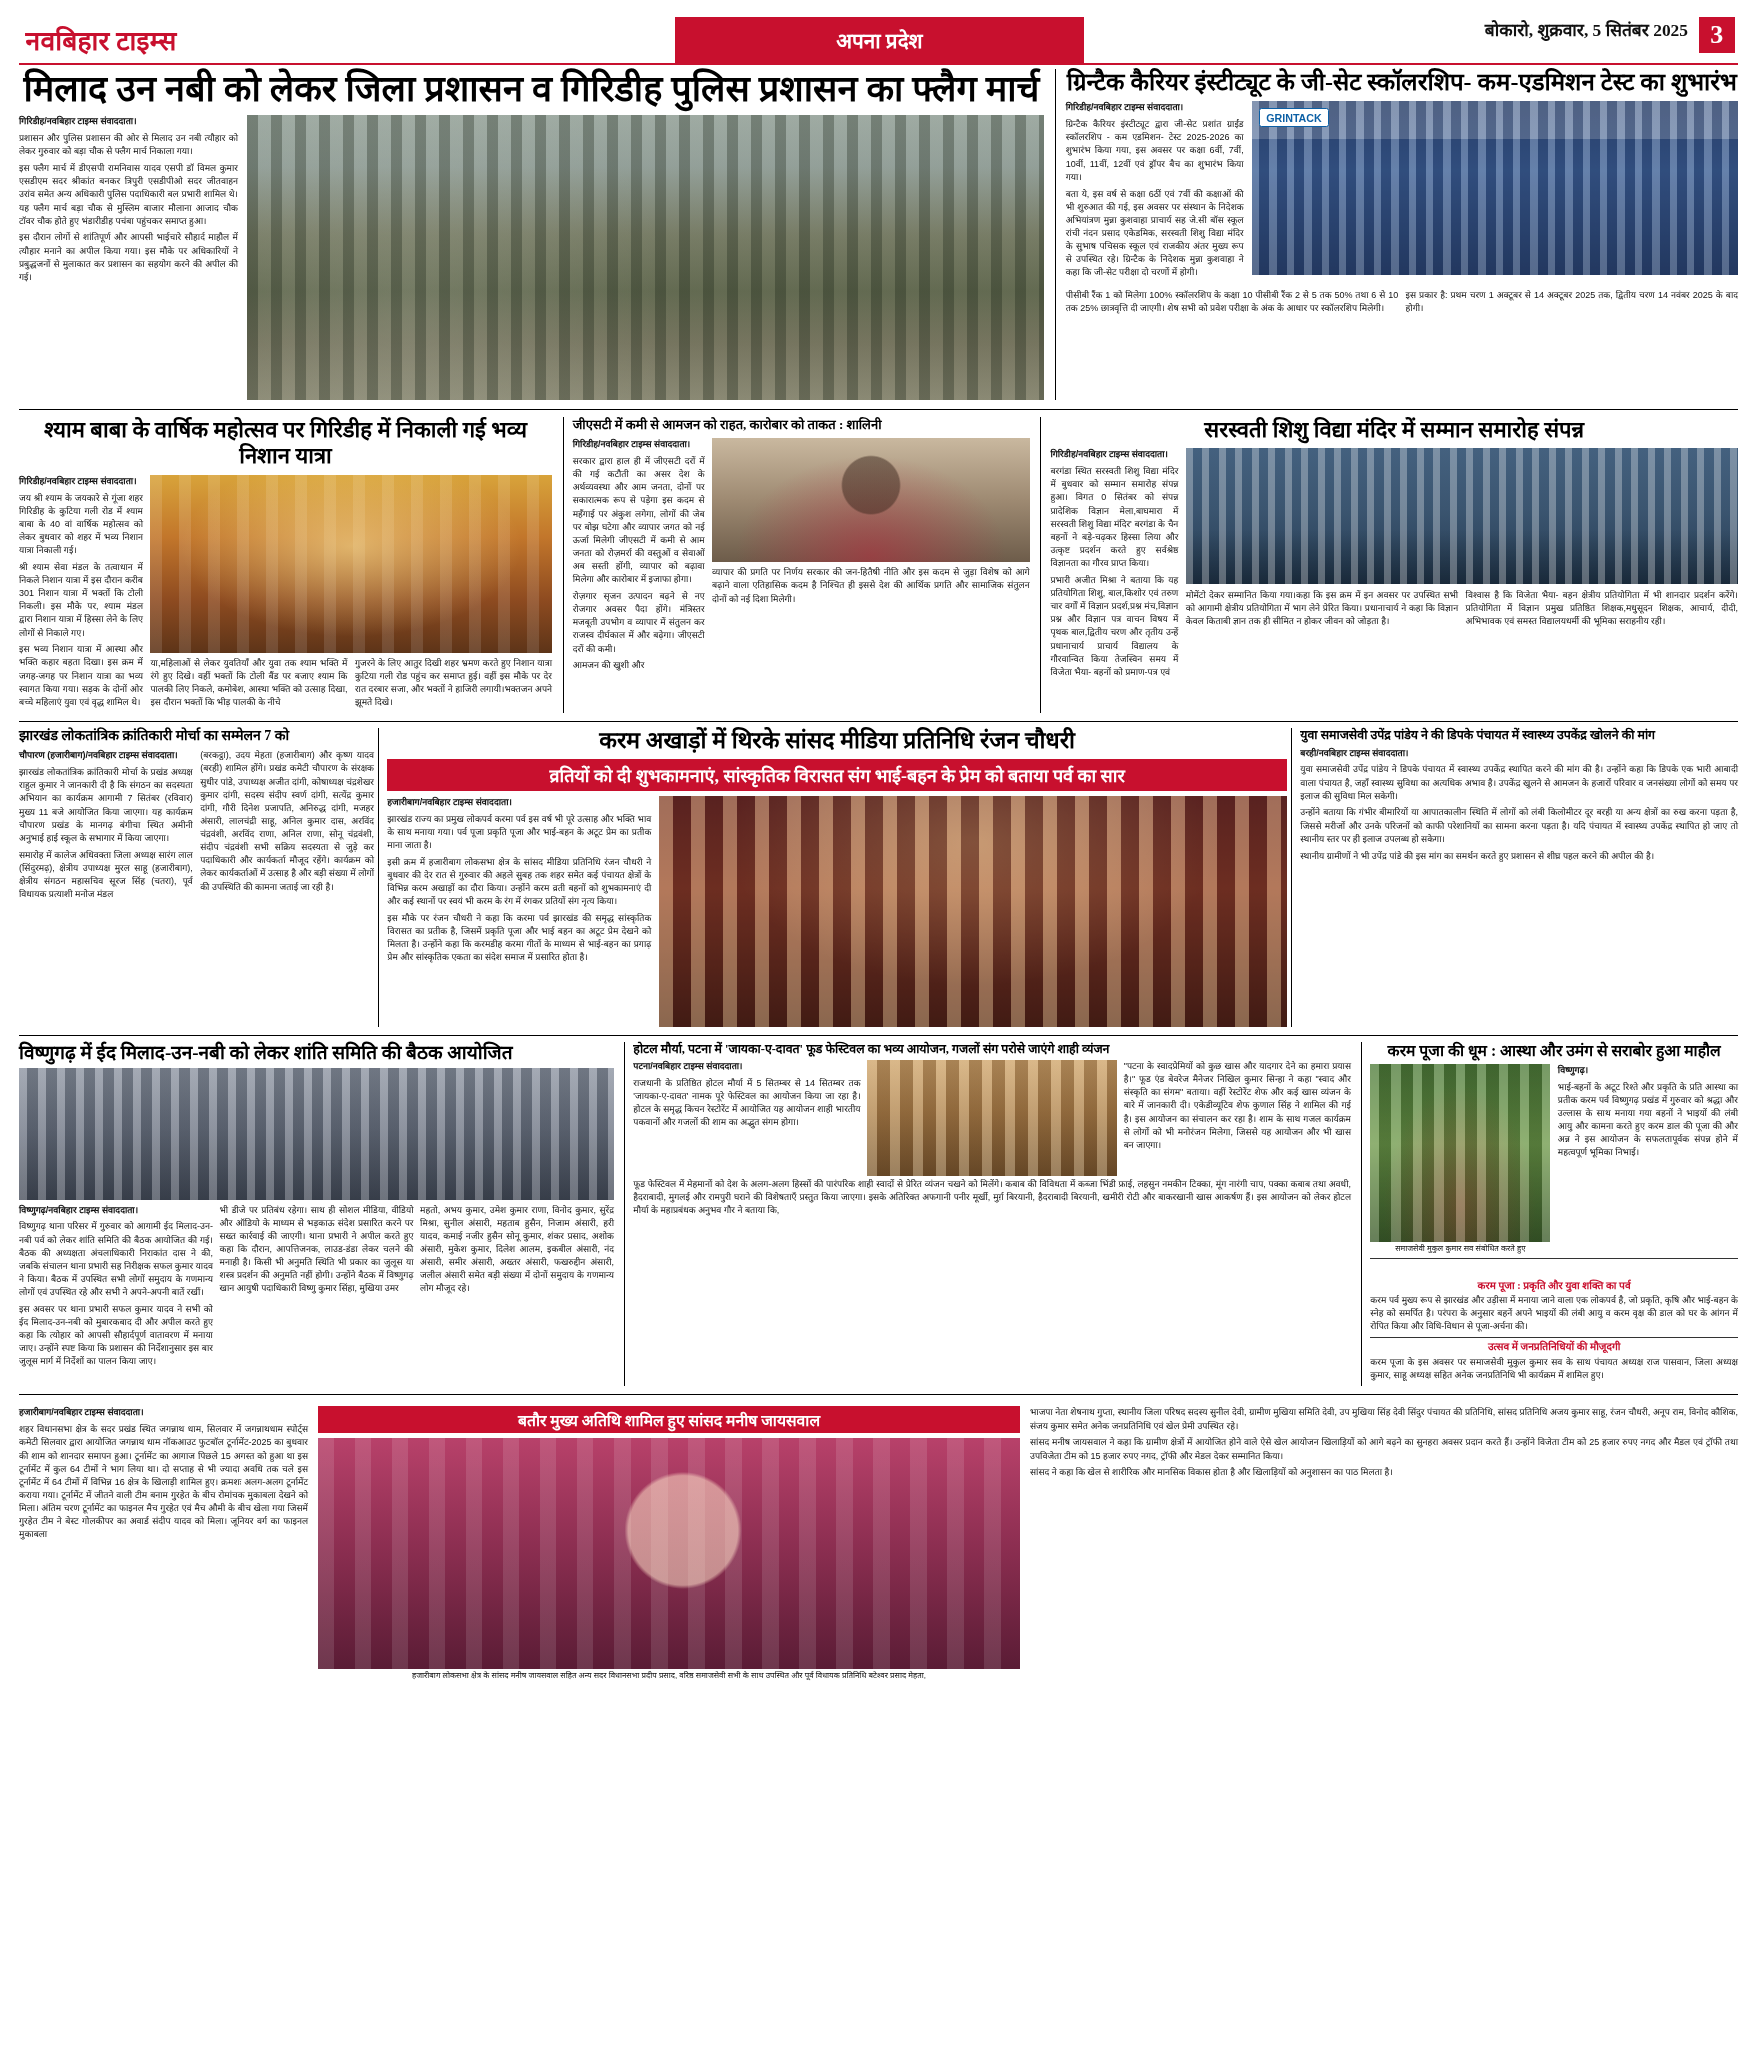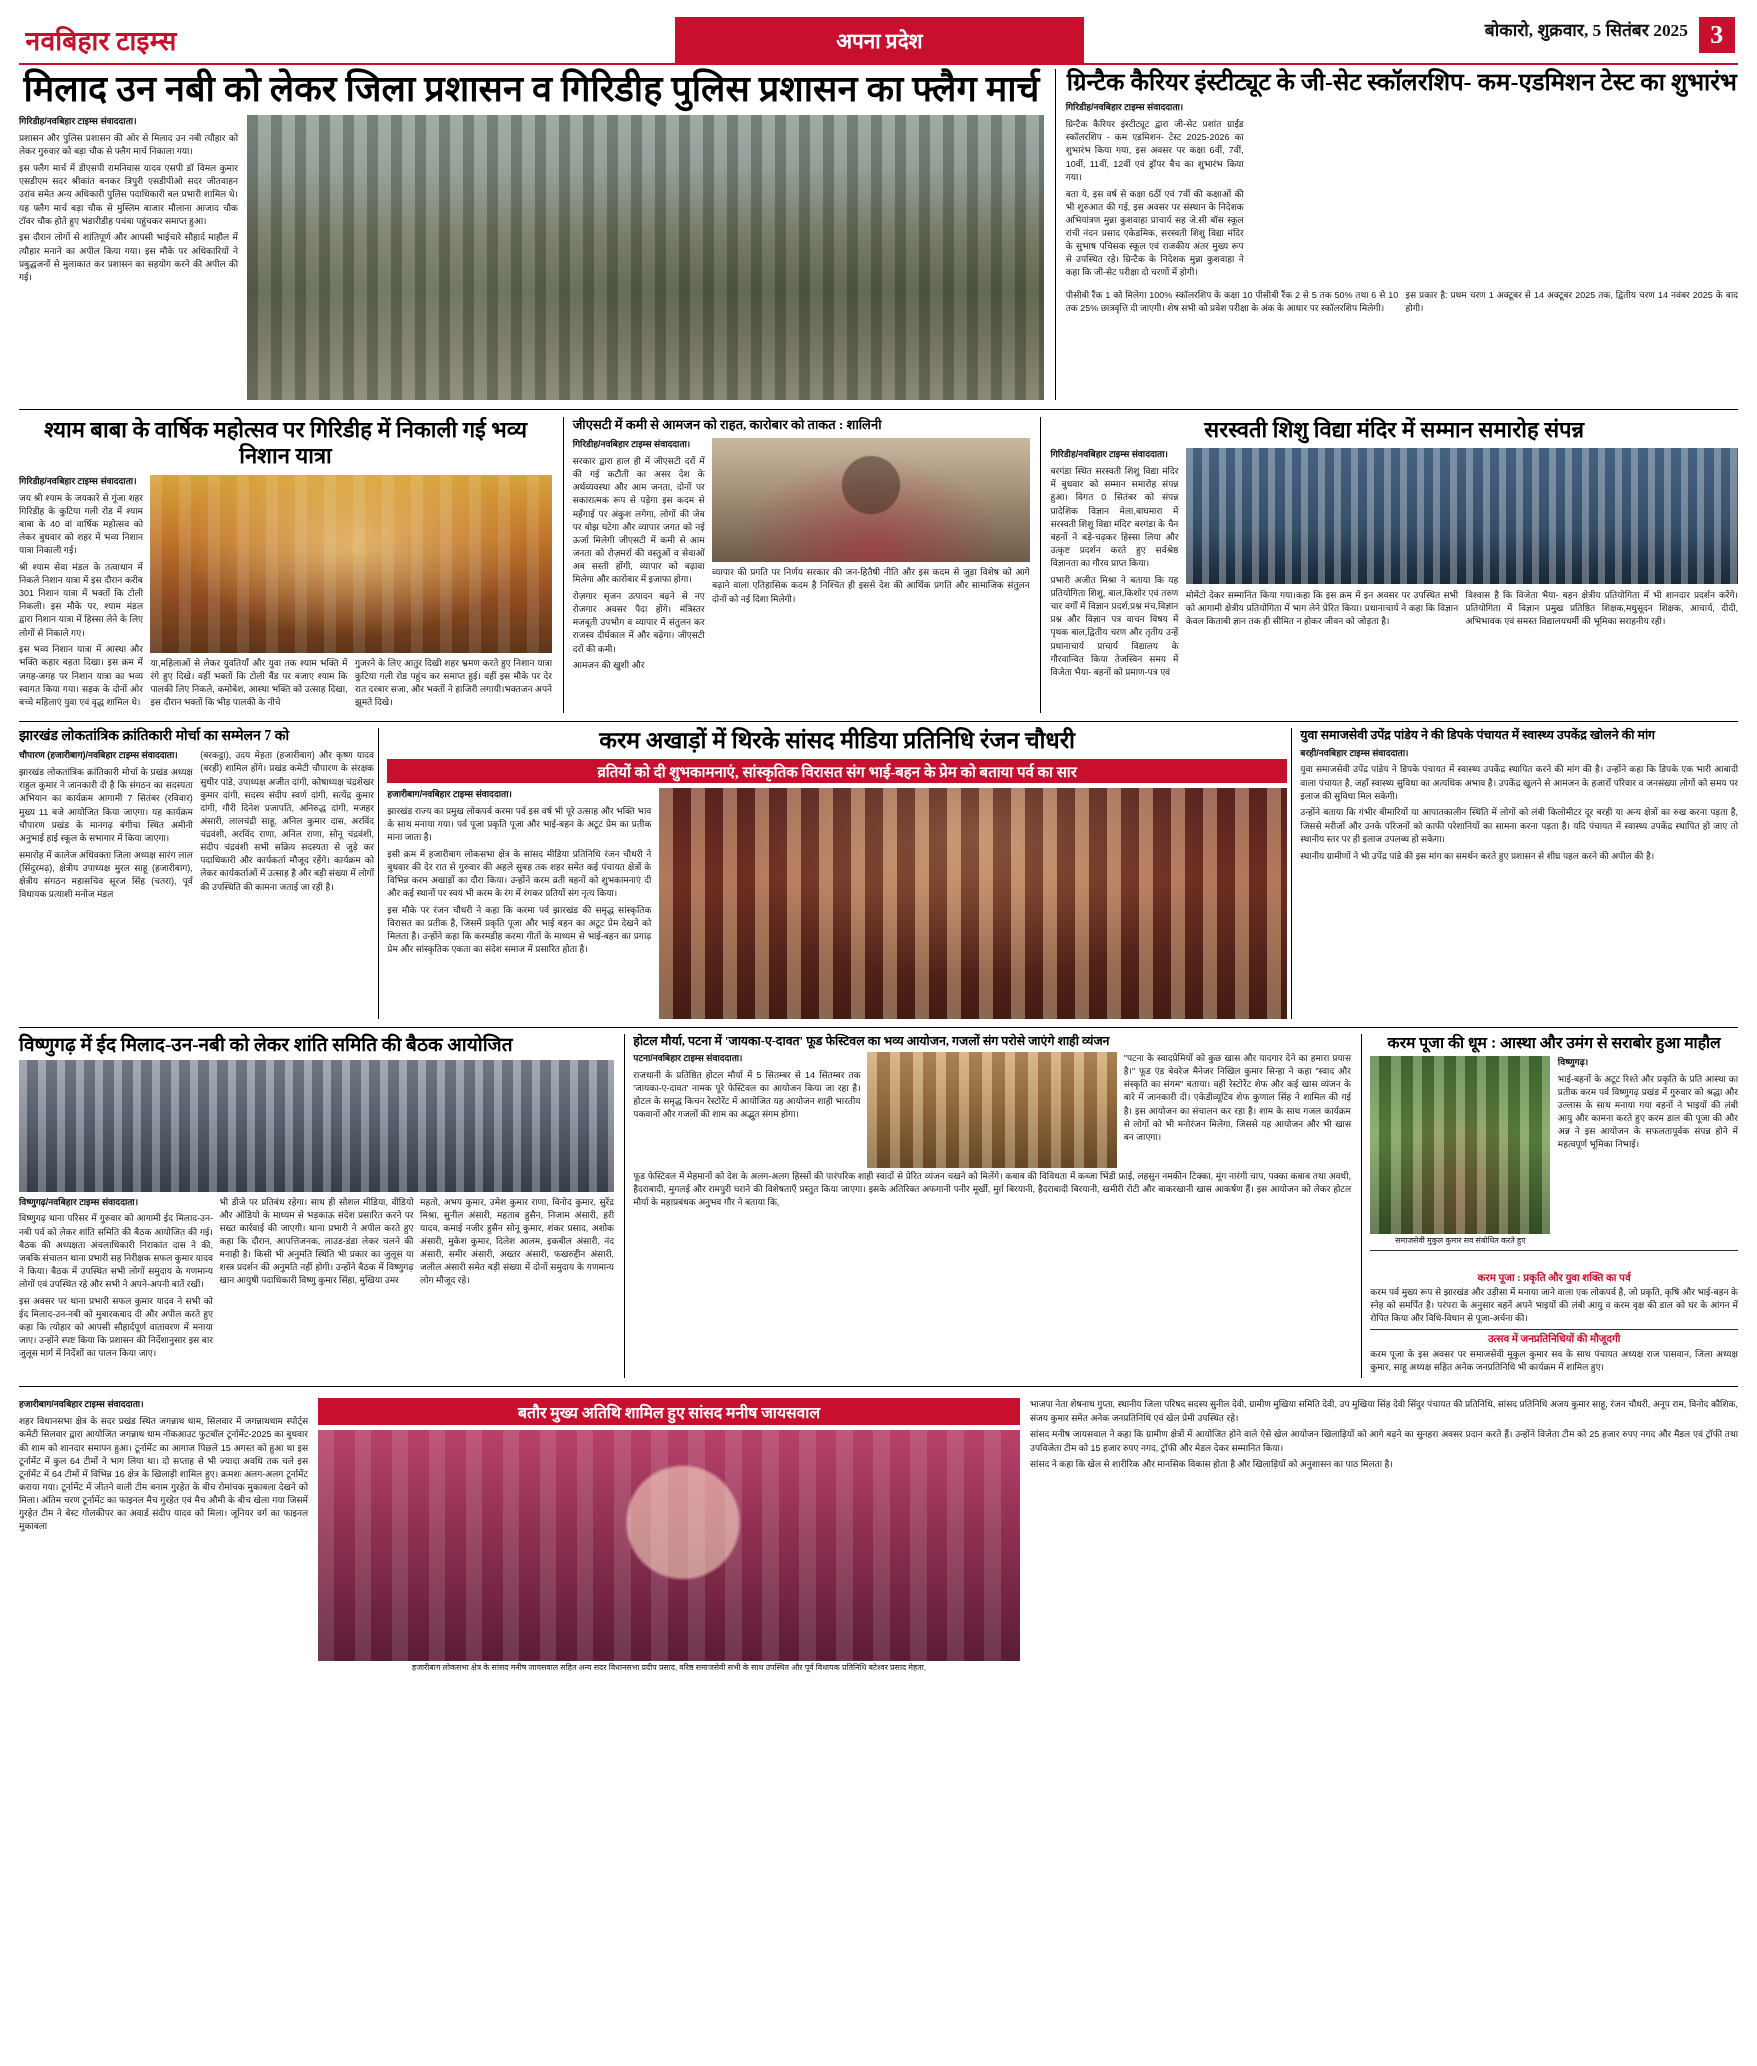--- a/index.html
+++ b/index.html
@@ -238,20 +238,26 @@
     </div>
 
     <div class="top-right">
       <div class="hl tr-hl">ग्रिन्टैक कैरियर इंस्टीट्यूट के जी-सेट स्कॉलरशिप- कम-एडमिशन टेस्ट का शुभारंभ</div>
       <div class="tr-body">
         <div class="tr-c1">
           <p class="body"><span class="byline">गिरिडीह/नवबिहार टाइम्स संवाददाता।</span></p>
           <p class="body">ग्रिन्टैक कैरियर इंस्टीट्यूट द्वारा जी-सेट प्रशांत ग्राईंड स्कॉलरशिप - कम एडमिशन- टेस्ट 2025-2026 का शुभारंभ किया गया, इस अवसर पर कक्षा 6वीं, 7वीं, 10वीं, 11वीं, 12वीं एवं ड्रॉपर बैच का शुभारंभ किया गया।</p>
           <p class="body">बता ये, इस वर्ष से कक्षा 6ठीं एवं 7वीं की कक्षाओं की भी शुरुआत की गई, इस अवसर पर संस्थान के निदेशक अभियांत्रण मुन्ना कुशवाहा प्राचार्य सह जे.सी बॉस स्कूल रांची नंदन प्रसाद एकेडमिक, सरस्वती शिशु विद्या मंदिर के सुभाष पचिसक स्कूल एवं राजकीय अंतर मुख्य रूप से उपस्थित रहे। ग्रिन्टैक के निदेशक मुन्ना कुशवाहा ने कहा कि जी-सेट परीक्षा दो चरणों में होगी।</p>
         </div>
+        <div class="tr-c2">
+          <div class="tr-photo photo">
+            <div class="ph ph-group"></div>
+            <div class="grint-badge">GRINTACK</div>
+          </div>
+        </div>
       </div>
       <div class="cols2" style="margin-top:5.8px">
         <div style="flex:1">
           <p class="body">पीसीबी रैंक 1 को मिलेगा 100% स्कॉलरशिप के कक्षा 10 पीसीबी रैंक 2 से 5 तक 50% तथा 6 से 10 तक 25% छात्रवृत्ति दी जाएगी। शेष सभी को प्रवेश परीक्षा के अंक के आधार पर स्कॉलरशिप मिलेगी।</p>
         </div>
         <div style="flex:1">
           <p class="body">इस प्रकार है: प्रथम चरण 1 अक्टूबर से 14 अक्टूबर 2025 तक, द्वितीय चरण 14 नवंबर 2025 के बाद होगी।</p>
         </div>
       </div>
     </div>
@@ -338,21 +344,21 @@
           <p class="body">समारोह में कालेज अधिवक्ता जिला अध्यक्ष सारंग लाल (सिंदुरमढ़), क्षेत्रीय उपाध्यक्ष मुरल साहू (हजारीबाग), क्षेत्रीय संगठन महासचिव सूरज सिंह (चतरा), पूर्व विधायक प्रत्याशी मनोज मंडल</p>
         </div>
         <div style="flex:1">
           <p class="body">(बरकट्ठा), उदय मेहता (हजारीबाग) और कृष्ण यादव (बरही) शामिल होंगे। प्रखंड कमेटी चौपारण के संरक्षक सुधीर पांडे, उपाध्यक्ष अजीत दांगी, कोषाध्यक्ष चंद्रशेखर कुमार दांगी, सदस्य संदीप स्वर्ण दांगी, सत्येंद्र कुमार दांगी, गौरी दिनेश प्रजापति, अनिरुद्ध दांगी, मजहर अंसारी, लालचंद्री साहू, अनिल कुमार दास, अरविंद चंद्रवंशी, अरविंद राणा, अनिल राणा, सोनू चंद्रवंशी, संदीप चंद्रवंशी सभी सक्रिय सदस्यता से जुड़े कर पदाधिकारी और कार्यकर्ता मौजूद रहेंगे। कार्यक्रम को लेकर कार्यकर्ताओं में उत्साह है और बड़ी संख्या में लोगों की उपस्थिति की कामना जताई जा रही है।</p>
         </div>
       </div>
     </div>
 
     <div class="r3b">
       <div class="hl" style="font-size:23px; text-align:center">करम अखाड़ों में थिरके सांसद मीडिया प्रतिनिधि रंजन चौधरी</div>
-      <div class="redbar" style="height:24px; margin-top:4.1px; font-size:15px">व्रतियों को दी शुभकामनाएं, सांस्कृतिक विरासत संग भाई-बहन के प्रेम को बताया पर्व का सार</div>
+      <div class="redbar" style="height:32px; margin-top:4.1px; font-size:18px">व्रतियों को दी शुभकामनाएं, सांस्कृतिक विरासत संग भाई-बहन के प्रेम को बताया पर्व का सार</div>
       <div class="cols2" style="margin-top:5px">
         <div style="flex:0 0 264px">
           <p class="body"><span class="byline">हजारीबाग/नवबिहार टाइम्स संवाददाता।</span></p>
           <p class="body">झारखंड राज्य का प्रमुख लोकपर्व करमा पर्व इस वर्ष भी पूरे उत्साह और भक्ति भाव के साथ मनाया गया। पर्व पूजा प्रकृति पूजा और भाई-बहन के अटूट प्रेम का प्रतीक माना जाता है।</p>
           <p class="body">इसी क्रम में हजारीबाग लोकसभा क्षेत्र के सांसद मीडिया प्रतिनिधि रंजन चौधरी ने बुधवार की देर रात से गुरुवार की अहले सुबह तक शहर समेत कई पंचायत क्षेत्रों के विभिन्न करम अखाड़ों का दौरा किया। उन्होंने करम व्रती बहनों को शुभकामनाएं दी और कई स्थानों पर स्वयं भी करम के रंग में रंगकर प्रतियों संग नृत्य किया।</p>
           <p class="body">इस मौके पर रंजन चौधरी ने कहा कि करमा पर्व झारखंड की समृद्ध सांस्कृतिक विरासत का प्रतीक है, जिसमें प्रकृति पूजा और भाई बहन का अटूट प्रेम देखने को मिलता है। उन्होंने कहा कि करमडीह करमा गीतों के माध्यम से भाई-बहन का प्रगाढ़ प्रेम और सांस्कृतिक एकता का संदेश समाज में प्रसारित होता है।</p>
         </div>
         <div style="flex:1">
           <div class="photo" style="height:231px">
             <div class="ph ph-stage"></div>

